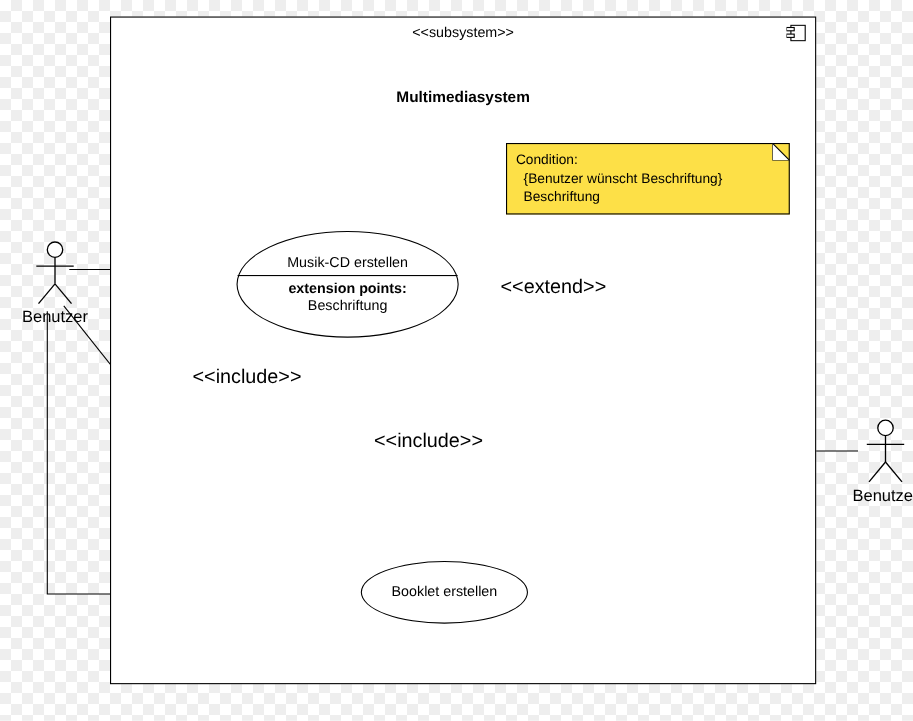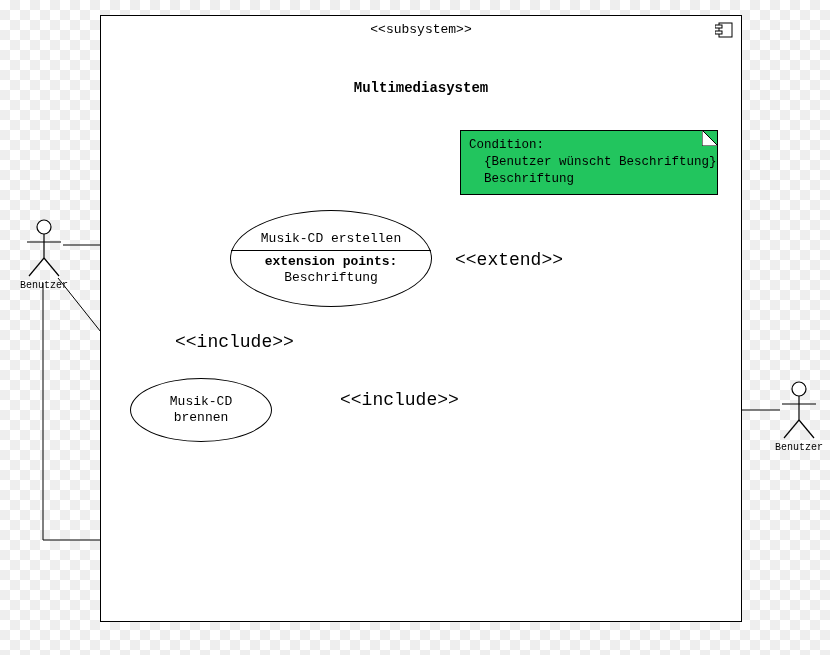--- a/index.html
+++ b/index.html
@@ -9,21 +9,20 @@
     height: 655px;
     background: repeating-conic-gradient(#eee 0% 25%, #fff 0% 50%) 0 0 / 20px 20px;
     font-family: Arial, Helvetica, sans-serif;
     font-size: 13px;
     color: #000;
   }
   .canvas {
     position: relative;
     width: 830px;
     height: 655px;
-    font-family: Liberation Mono, monospace;
   }
   .system-box {
     position: absolute;
     left: 100px;
     top: 15px;
     width: 640px;
     height: 605px;
     border: 1px solid #000;
     background: #fff;
   }
@@ -51,28 +50,28 @@
     text-align: center;
     line-height: 1.25;
   }
   .usecase .ep-divider {
     width: 100%;
     border-top: 1px solid #000;
     margin: 3px 0 3px 0;
   }
   .actor {
     position: absolute;
-    text-align: center;
-    font-size: 10px;
+    text-align: right;
+    font-size: 15px;
   }
   .actor svg { display: block; margin: 0 auto; }
   .note {
     position: absolute;
     border: 1px solid #000;
-    background: #22c55e;
+    background: #fde047;
     padding: 6px 8px;
     line-height: 1.35;
     font-size: 12.5px;
   }
   .note .dog-ear {
     position: absolute;
     right: -1px;
     top: -1px;
   }
   .label {
@@ -136,32 +135,31 @@
     <div>Condition:</div>
     <div style="white-space:pre">  {Benutzer wünscht Beschriftung}</div>
     <div style="white-space:pre">  Beschriftung</div>
     <svg class="dog-ear" width="16" height="16">
       <polygon points="0,0 16,16 0,16" fill="#fff"></polygon>
       <polyline points="0,0 0,16 16,16" fill="none" stroke="#000" stroke-width="1"></polyline>
       <line x1="0" y1="0" x2="16" y2="16" stroke="#000" stroke-width="1"></line>
     </svg>
   </div>
 
-  <div class="usecase" style="left:230px; top:210px; width:200px; height:95px;align-items:center;">
+  <div class="usecase" style="left:215px; top:210px; width:200px; height:95px;align-items:center;">
     <div>Musik-CD erstellen</div>
     <div class="ep-divider"></div>
     <div style="font-weight:bold">extension points:</div>
     <div>Beschriftung</div>
   </div>
 
-  <div class="usecase" style="left:130px; top:378px; width:140px; height:62px;">
-    <div style="white-space:pre-line">Musik-CD
-brennen</div>
+
+  <div class="usecase" style="left:328px; top:510px; width:150px; height:55px;">
+    <div>Booklet erstellen</div>
   </div>
-
 
 
   <div class="actor" style="left:20px; top:218px;">
     <svg width="46" height="62">
       <circle cx="23" cy="9" r="7" fill="#fff" stroke="#000" stroke-width="1.2"></circle>
       <line x1="23" y1="16" x2="23" y2="40" stroke="#000" stroke-width="1.2"></line>
       <line x1="6" y1="24" x2="40" y2="24" stroke="#000" stroke-width="1.2"></line>
       <line x1="23" y1="40" x2="8" y2="58" stroke="#000" stroke-width="1.2"></line>
       <line x1="23" y1="40" x2="38" y2="58" stroke="#000" stroke-width="1.2"></line>
     </svg>

